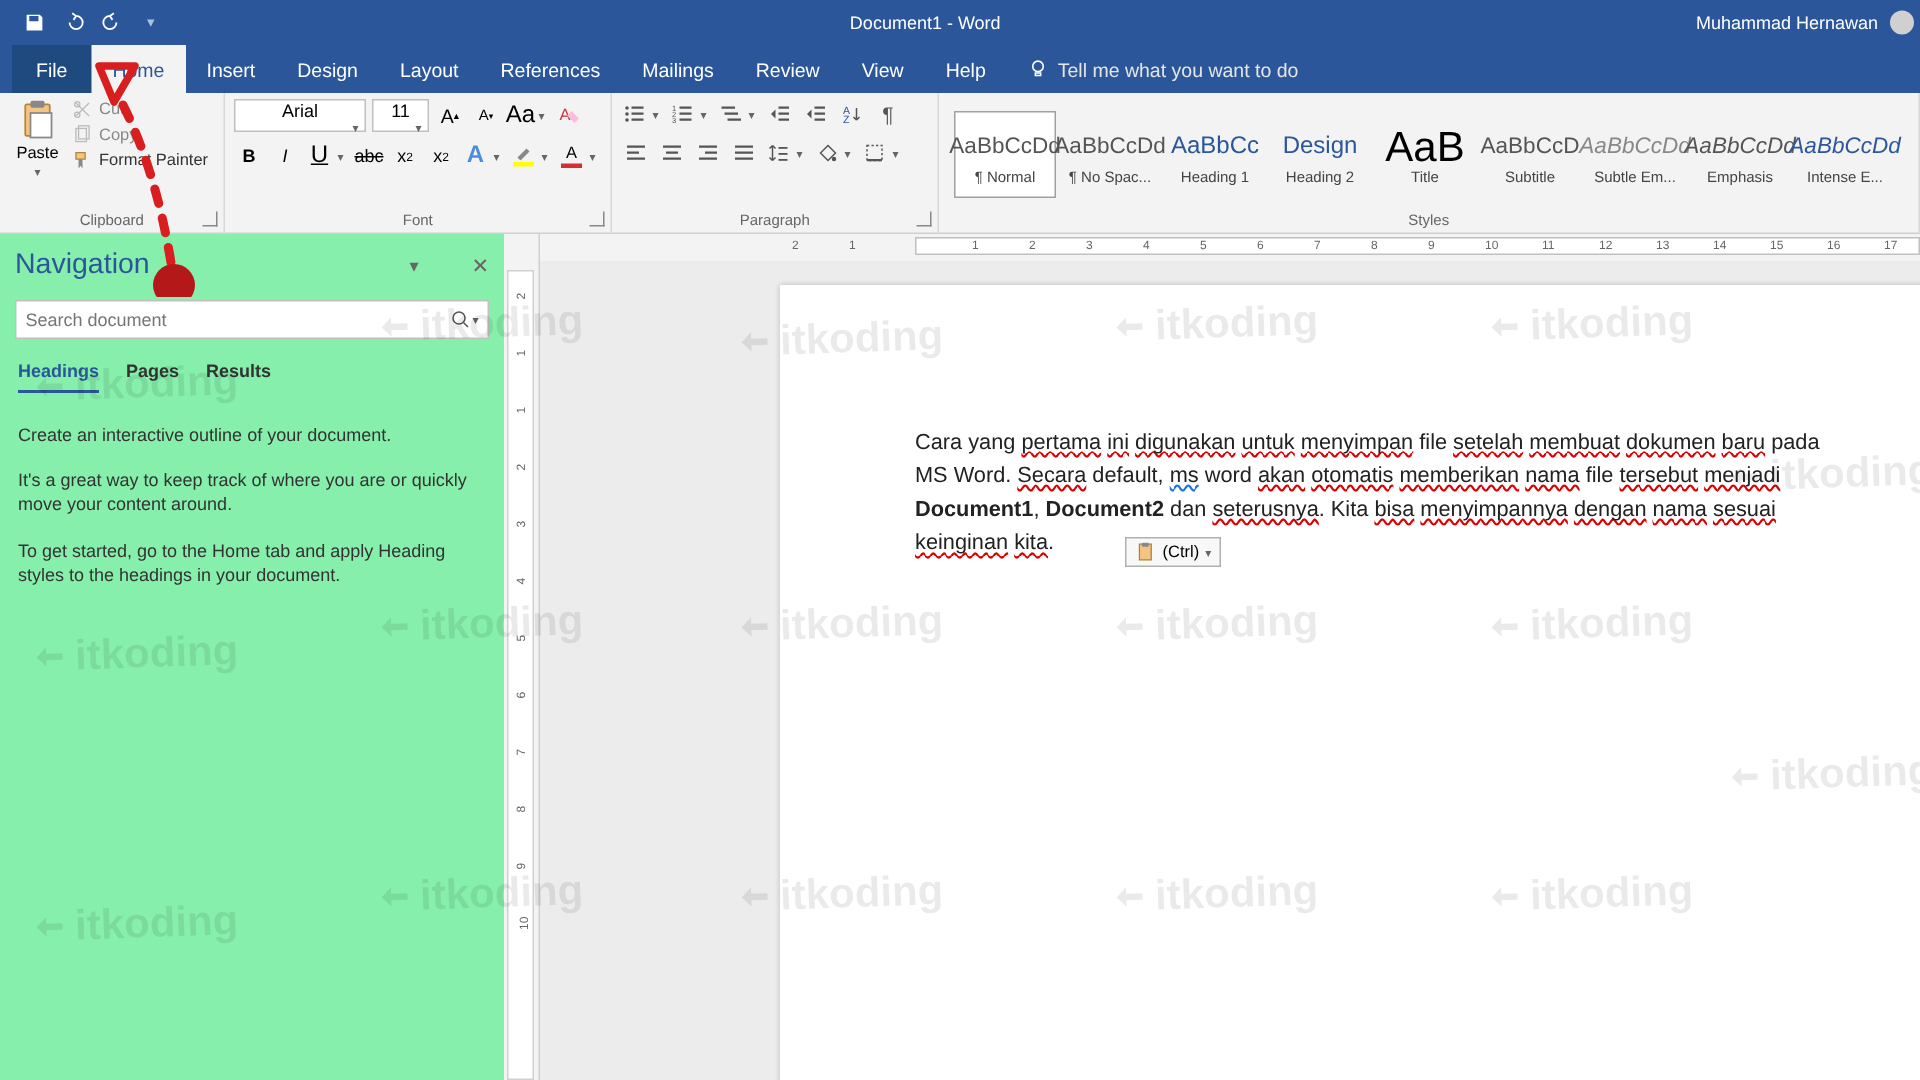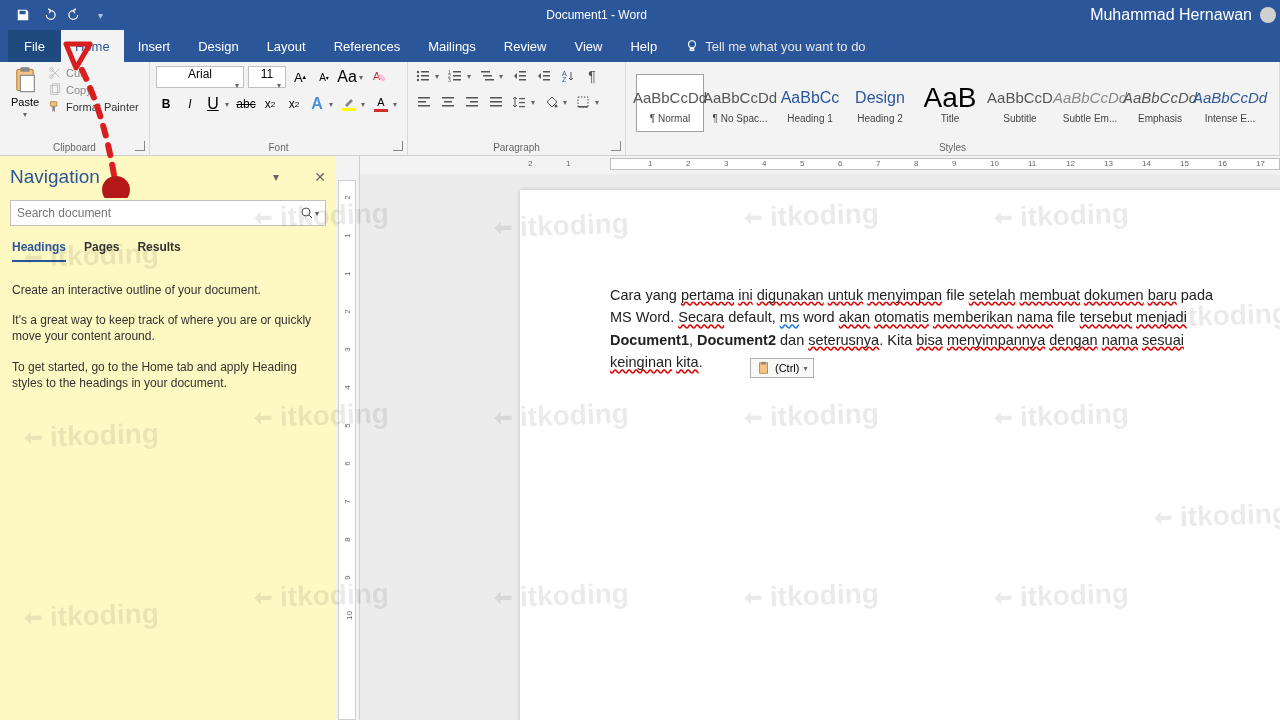--- a/index.html
+++ b/index.html
@@ -4,21 +4,21 @@
 <style>
 * { box-sizing: border-box; margin: 0; padding: 0; font-family: 'Segoe UI', Arial, sans-serif; }
 body { width: 1280px; height: 720px; overflow: hidden; background: #fff; position: relative; }
 
 
 .titlebar { background: #2b579a; height: 30px; display: flex; align-items: center; color: #fff; }
 .qat { display: flex; align-items: center; gap: 12px; padding-left: 16px; }
 .qat-icon { width: 14px; height: 14px; fill: #fff; display: flex; align-items: center; justify-content: center; cursor: pointer; }
 .qat-sep { font-size: 10px; color: #a8c0e0; margin-left: 4px; }
 .title-center { flex: 1; text-align: center; font-size: 12px; }
-.user-name { font-size: 16px; padding-right: 8px; }
+.user-name { font-size: 12px; padding-right: 8px; }
 .avatar-circle { width: 16px; height: 16px; border-radius: 50%; background: #d0d0d0; margin-right: 4px; }
 
 
 .tabs { background: #2b579a; height: 32px; display: flex; align-items: stretch; padding-left: 8px; }
 .tab { color: #fff; font-size: 13px; padding: 0 14px; display: flex; align-items: center; cursor: pointer; }
 .tab.file { background: #1e4a7f; padding: 0 16px; }
 .tab.active { background: #f3f3f3; color: #2b579a; }
 .tab-tell { display: flex; align-items: center; gap: 6px; color: #e5e5e5; font-size: 13px; padding-left: 14px; }
 .bulb-icon { width: 14px; height: 14px; fill: none; stroke: #fff; stroke-width: 1.2; }
 
@@ -60,21 +60,21 @@
 .style-preview { font-size: 15px; color: #555; height: 30px; display: flex; align-items: center; }
 .style-name { font-size: 10px; color: #444; white-space: nowrap; }
 .style-item.heading1-s .style-preview,
 .style-item.heading2-s .style-preview { color: #2b579a; font-size: 16px; }
 .style-item.title-s .style-preview { color: #000; font-size: 28px; font-weight: 300; }
 .style-item.semph .style-preview { font-style: italic; color: #888; }
 .style-item.emph .style-preview { font-style: italic; color: #555; }
 .style-item.intemph .style-preview { font-style: italic; color: #2b579a; }
 
 
-.nav-pane { position: absolute; left: 0; top: 156px; width: 336px; bottom: 0; background: #fef9c3; padding: 10px 10px; }
+.nav-pane { position: absolute; left: 0; top: 156px; width: 336px; bottom: 0; background: #86efac; padding: 10px 10px; }
 .nav-header { display: flex; align-items: center; margin-bottom: 12px; }
 .nav-title { font-size: 19px; font-weight: 300; color: #2b579a; flex: 1; }
 .nav-ctrl { width: 20px; text-align: center; color: #666; cursor: pointer; font-size: 12px; }
 .nav-search { display: flex; border: 1px solid #c0c0c0; background: #fff; height: 26px; align-items: center; padding: 0 6px; }
 .nav-search input { border: none; outline: none; flex: 1; font-size: 12px; }
 .search-btn { display: flex; align-items: center; gap: 2px; cursor: pointer; }
 .nav-tabs { display: flex; gap: 18px; padding: 14px 0 0 2px; font-size: 12px; color: #333; }
 .nav-tab { cursor: pointer; padding-bottom: 6px; font-weight: bold; }
 .nav-tab.active { color: #2b579a; font-weight: 600; border-bottom: 2px solid #2b579a; }
 .nav-text { padding: 20px 2px 0 2px; font-size: 12px; color: #333; line-height: 1.35; }

